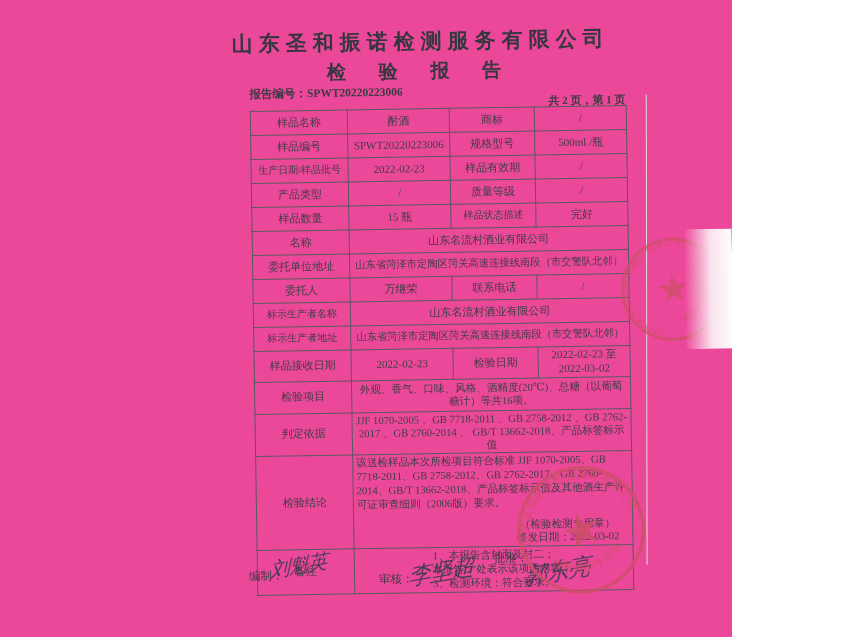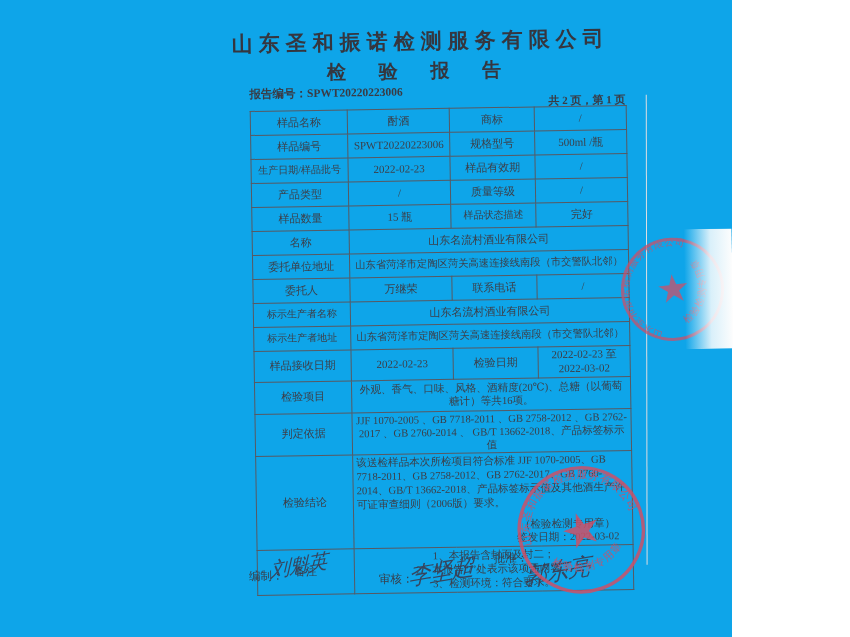--- a/index.html
+++ b/index.html
@@ -2,21 +2,21 @@
 <html><head>
 <meta charset="utf-8">
 <style>
   html,body{margin:0;padding:0;}
   body{
     width:850px;height:637px;overflow:hidden;
     background:#ffffff;
     font-family:"Liberation Serif","DejaVu Serif",serif;
     color:#3d3e47;
   }
-  .sheet{position:relative;width:732px;height:637px;background:#0ea5e9;}
+  .sheet{position:relative;width:732px;height:637px;background:#ec4899;}
   .tilt{position:absolute;inset:0;transform:rotate(-0.9deg);transform-origin:440px 320px;}
 
   .company-title{
     position:absolute;left:0;top:27px;width:850px;text-align:center;
     font-size:21px;font-weight:700;letter-spacing:6px;color:#35363f;
   }
   .report-title{
     position:absolute;left:0;top:58px;width:850px;text-align:center;
     font-size:19px;font-weight:700;letter-spacing:14px;color:#35363f;
   }

